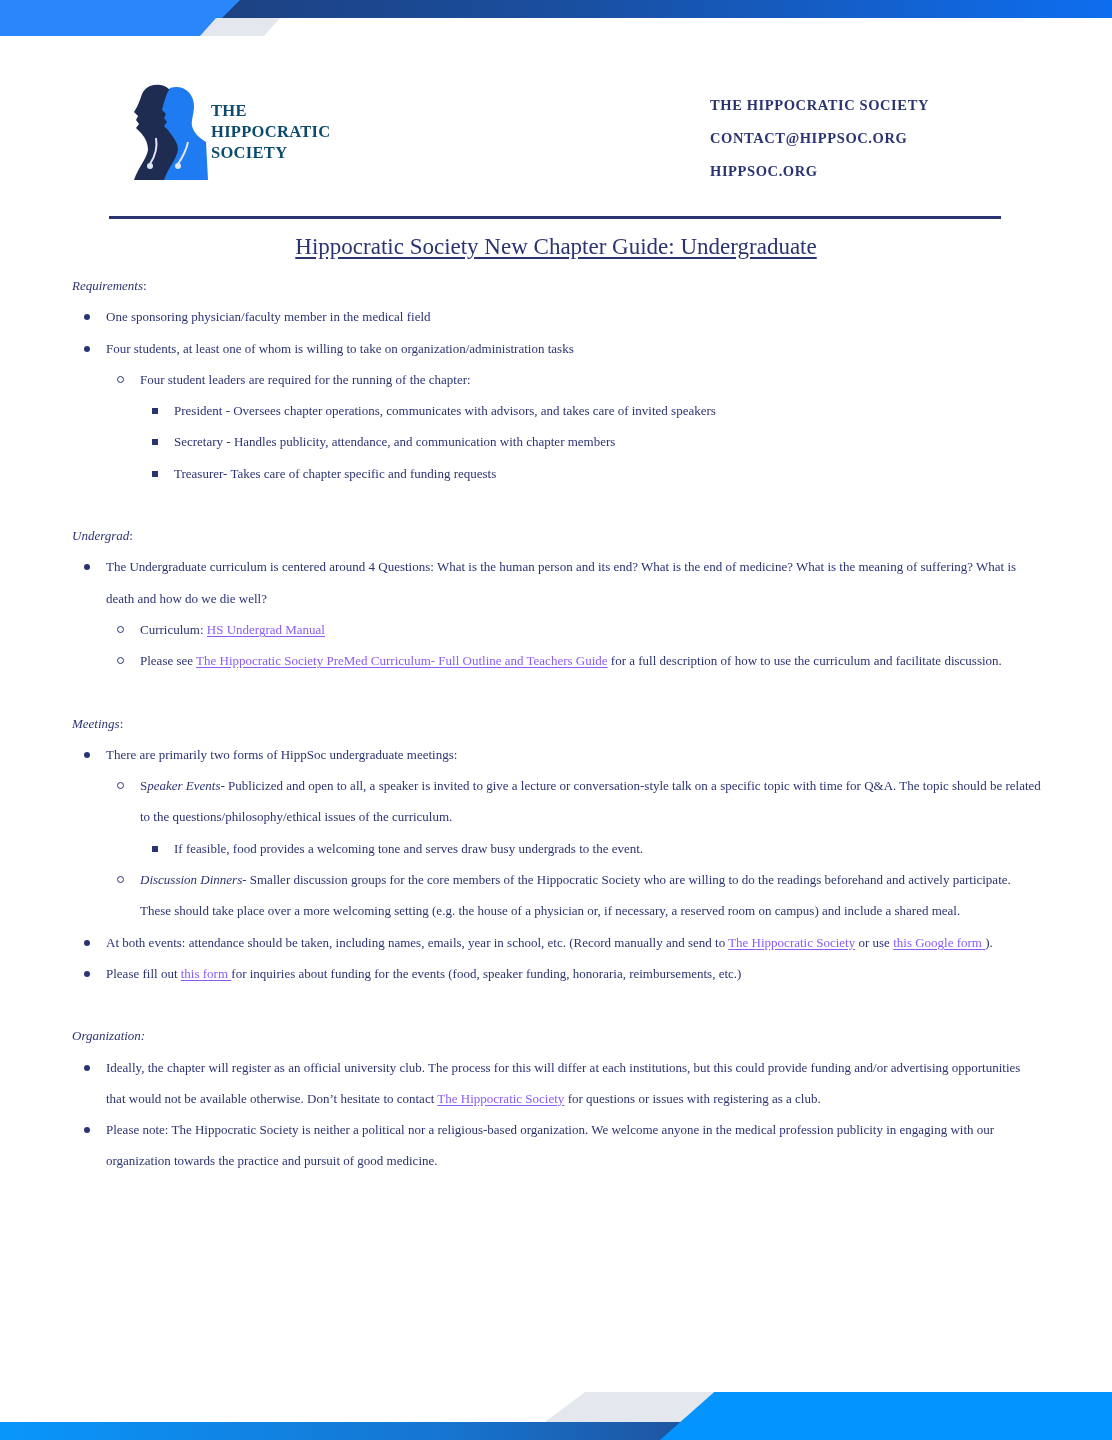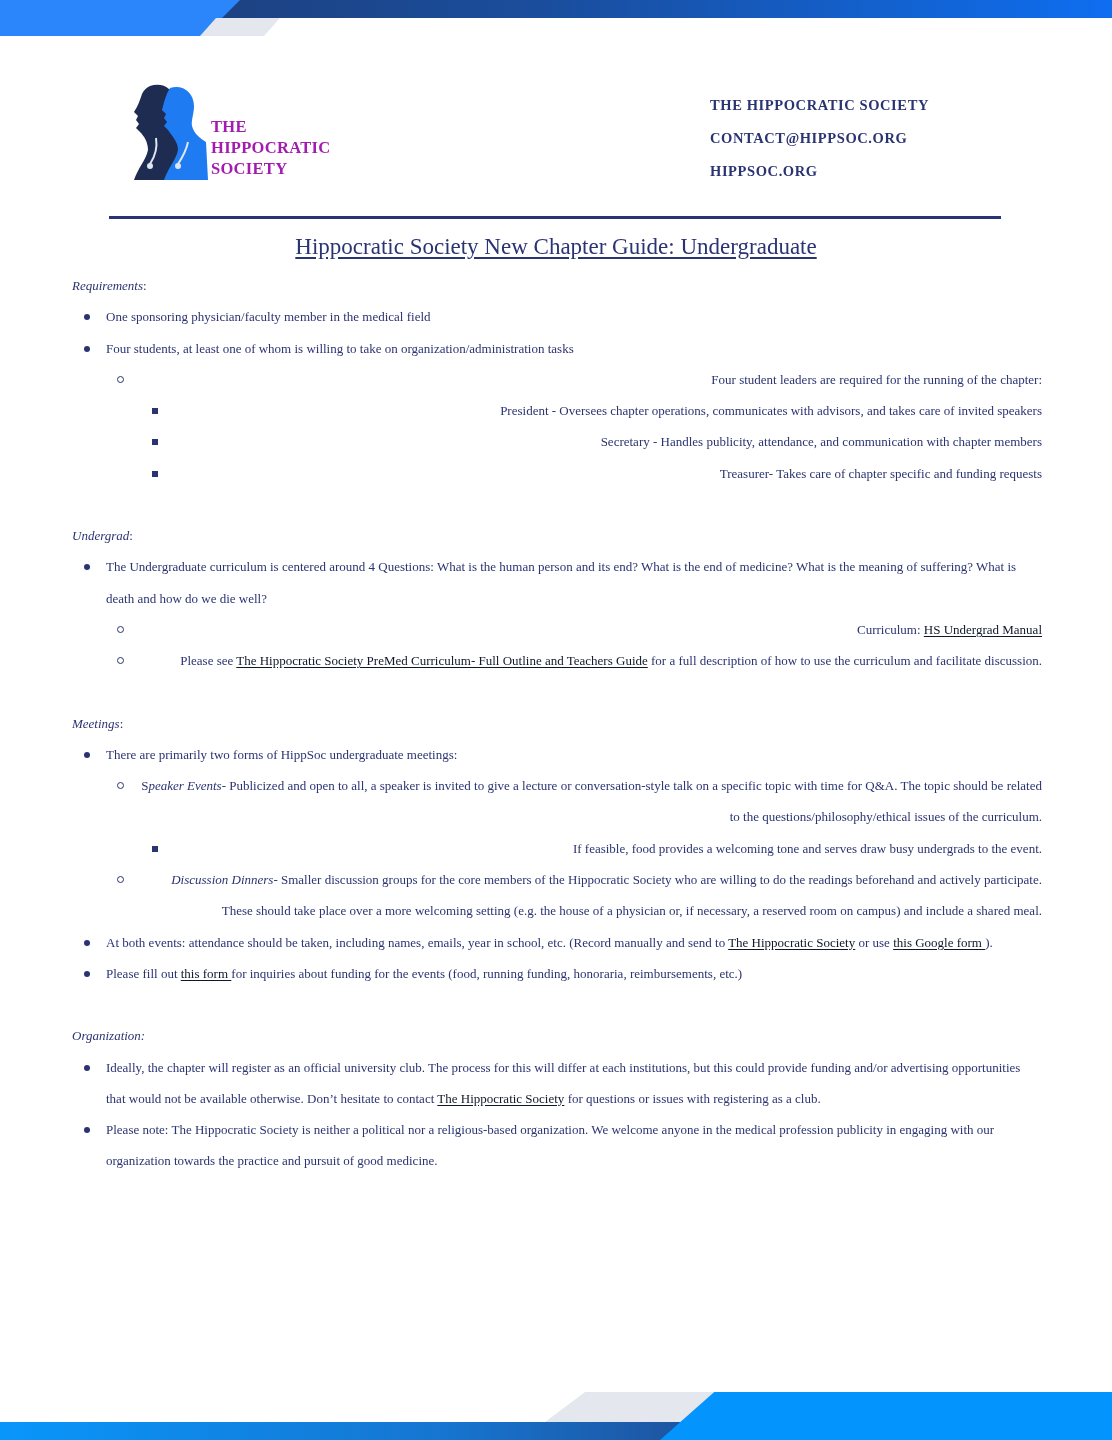--- a/index.html
+++ b/index.html
@@ -16,40 +16,40 @@
   .botbar .dark { position:absolute; left:0; bottom:0; width:1112px; height:18px;
                   background:linear-gradient(90deg,#0996fb 0%,#1675d0 40%,#1f4f99 65%,#1f4a8f 100%); }
   .botbar .grey { position:absolute; left:545px; bottom:18px; width:200px; height:30px; background:#e4e7ed;
                   clip-path:polygon(20% 0,100% 0,80% 100%,0 100%); }
   .botbar .bright { position:absolute; left:660px; bottom:0; width:452px; height:48px; background:#0494fd;
                   clip-path:polygon(12% 0,100% 0,100% 100%,0 100%); }
 
   .logo { position:absolute; left:128px; top:80px; width:215px; height:105px; }
   .logo svg { position:absolute; left:0; top:0; }
   .logo .logo-text { position:absolute; left:83px; top:20px; font-family:"Liberation Serif",serif;
-                     font-weight:bold; font-size:16.5px; line-height:21px; color:#a21caf; letter-spacing:0.3px;margin-top:16px; }
+                     font-weight:bold; font-size:16.5px; line-height:21px; color:#0c4a6e; letter-spacing:0.3px; }
   .contact { position:absolute; left:710px; top:97px; font-weight:bold; font-size:14.5px; color:#2b3472;
              letter-spacing:0.6px; }
   .contact div { height:33px; }
   .rule { position:absolute; left:109px; top:216px; width:892px; height:3px; background:#2b3472; }
 
   .title { position:absolute; left:0; top:234px; width:1112px; text-align:center; font-size:23px;
            text-decoration:underline; text-underline-offset:3px; color:#2b3472; }
   .content { position:absolute; left:72px; top:270px; width:970px; font-size:13px; line-height:31.3px; }
   .section-head { font-style:italic; }
   ul { margin:0; padding:0; list-style:none; }
   li { position:relative; }
   .l1 > li { padding-left:34px; }
   .l1 > li::before { content:""; position:absolute; left:12px; top:13px; width:6px; height:6px; border-radius:50%; background:#2b3472; }
-  .l2 > li { padding-left:34px;text-align:right; }
+  .l2 > li { padding-left:34px; }
   .l2 > li::before { content:""; position:absolute; left:11px; top:12px; width:5px; height:5px; border-radius:50%; border:1.5px solid #2b3472; }
   .l3 > li { padding-left:34px; }
   .l3 > li::before { content:""; position:absolute; left:12px; top:13px; width:6px; height:6px; background:#2b3472; }
   .gap { height:31px; }
-  a, .link { color:#0f172a; text-decoration:underline; text-underline-offset:2px; }
+  a, .link { color:#8b5cf6; text-decoration:underline; text-underline-offset:2px; }
   i { font-style:italic; }
 </style>
 </head>
 <body>
 
 <div class="topbar">
   <div class="dark"></div>
   <div class="lightblue"></div>
   <div class="grey"></div>
 </div>
@@ -118,21 +118,21 @@
       <ul class="l2">
         <li><span>S</span><i>peaker Events</i><span>- Publicized and open to all, a speaker is invited to give a lecture or conversation-style talk on a specific topic with time for Q&amp;A. The topic should be related to the questions/philosophy/ethical issues of the curriculum.</span>
           <ul class="l3">
             <li>If feasible, food provides a welcoming tone and serves draw busy undergrads to the event.</li>
           </ul>
         </li>
         <li><i>Discussion Dinners</i><span>- Smaller discussion groups for the core members of the Hippocratic Society who are willing to do the readings beforehand and actively participate. These should take place over a more welcoming setting (e.g. the house of a physician or, if necessary, a reserved room on campus) and include a shared meal.</span></li>
       </ul>
     </li>
     <li><span>At both events: attendance should be taken, including names, emails, year in school, etc. (Record manually and send to </span><a>The Hippocratic Society</a><span> or use </span><a>this Google form </a><span>).</span></li>
-    <li><span>Please fill out </span><a>this form </a><span>for inquiries about funding for the events (food, running funding, honoraria, reimbursements, etc.)</span></li>
+    <li><span>Please fill out </span><a>this form </a><span>for inquiries about funding for the events (food, speaker funding, honoraria, reimbursements, etc.)</span></li>
   </ul>
 
   <div class="gap"></div>
 
   <div class="section-head">Organization:</div>
   <ul class="l1">
     <li><span>Ideally, the chapter will register as an official university club. The process for this will differ at each institutions, but this could provide funding and/or advertising opportunities that would not be available otherwise. Don’t hesitate to contact </span><a>The Hippocratic Society</a><span> for questions or issues with registering as a club.</span></li>
     <li>Please note: The Hippocratic Society is neither a political nor a religious-based organization. We welcome anyone in the medical profession publicity in engaging with our organization towards the practice and pursuit of good medicine.</li>
   </ul>
 </div>

